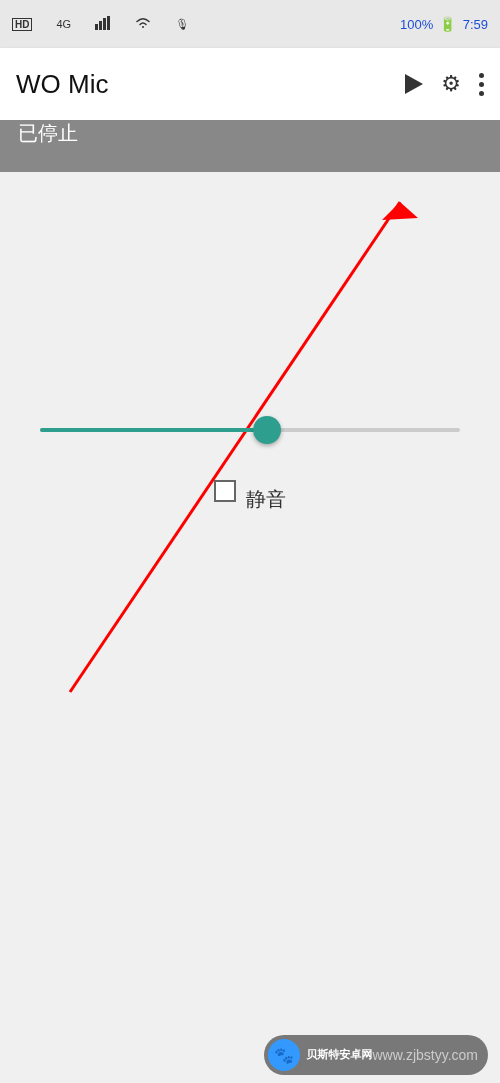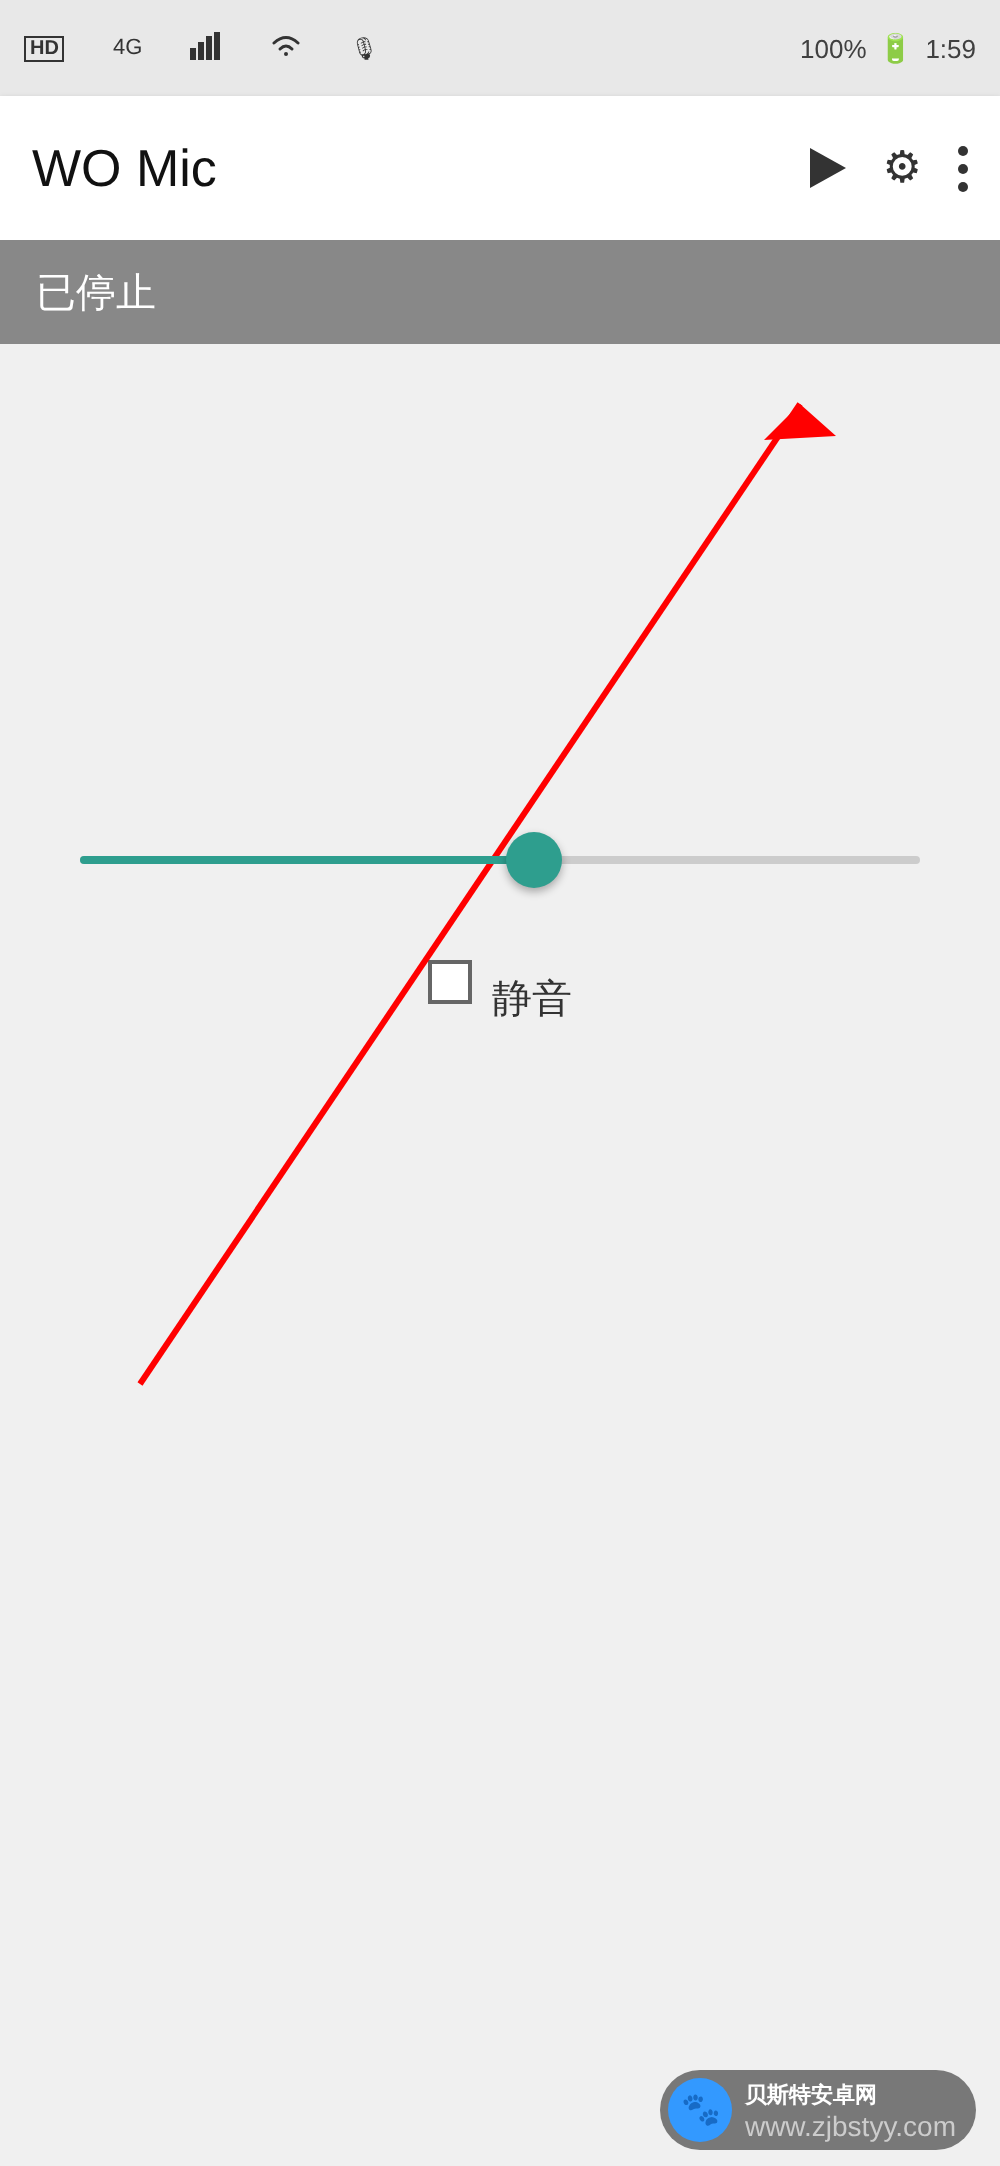--- a/index.html
+++ b/index.html
@@ -28,21 +28,21 @@
       display: flex;
       align-items: center;
       gap: 24px;
     }
 
     .status-right {
       display: flex;
       align-items: center;
       gap: 6px;
       font-size: 13px;
-      color: #404040;
+      color: #1d4ed8;
     }
 
     .status-icon {
       font-size: 11px;
       color: #333;
     }
 
     
     #app-bar {
       width: 500px;
@@ -75,21 +75,21 @@
       align-items: center;
       justify-content: center;
     }
 
     
     #status-banner {
       width: 500px;
       height: 52px;
       background: #888888;
       display: flex;
-      align-items: center;
+      align-items: flex-start;
       padding: 0 18px;
     }
 
     #status-text {
       font-size: 20px;
       color: #ffffff;
       font-weight: 400;
     }
 
     
@@ -215,21 +215,21 @@
       display: flex;
       align-items: center;
       justify-content: center;
       color: white;
       font-size: 16px;
       font-weight: bold;
     }
 
     .watermark-text {
       display: flex;
-      flex-direction: column;
+      flex-direction: row;
     }
 
     .watermark-line1 {
       font-size: 11px;
       color: #fff;
       font-weight: bold;
     }
 
     .watermark-line2 {
       font-size: 14px;
@@ -284,21 +284,21 @@
         <path d="M8 10 L8 10" stroke="#333" stroke-width="2" stroke-linecap="round"></path>
         <path d="M5 7.5 Q8 4.5 11 7.5" stroke="#333" stroke-width="1.5" fill="none" stroke-linecap="round"></path>
         <path d="M2 4.5 Q8 -1 14 4.5" stroke="#333" stroke-width="1.5" fill="none" stroke-linecap="round"></path>
       </svg>
     </span>
     <span class="status-icon">🎙</span>
   </div>
   <div class="status-right">
     <span>100%</span>
     <span style="font-size:14px;">🔋</span>
-    <span>1:59</span>
+    <span>7:59</span>
   </div>
 </div>
 
 <div id="app-bar">
   <span id="app-title">WO Mic</span>
   <div class="app-bar-actions">
     <div class="action-icon">
       <div class="play-triangle"></div>
     </div>
     <div class="action-icon">

